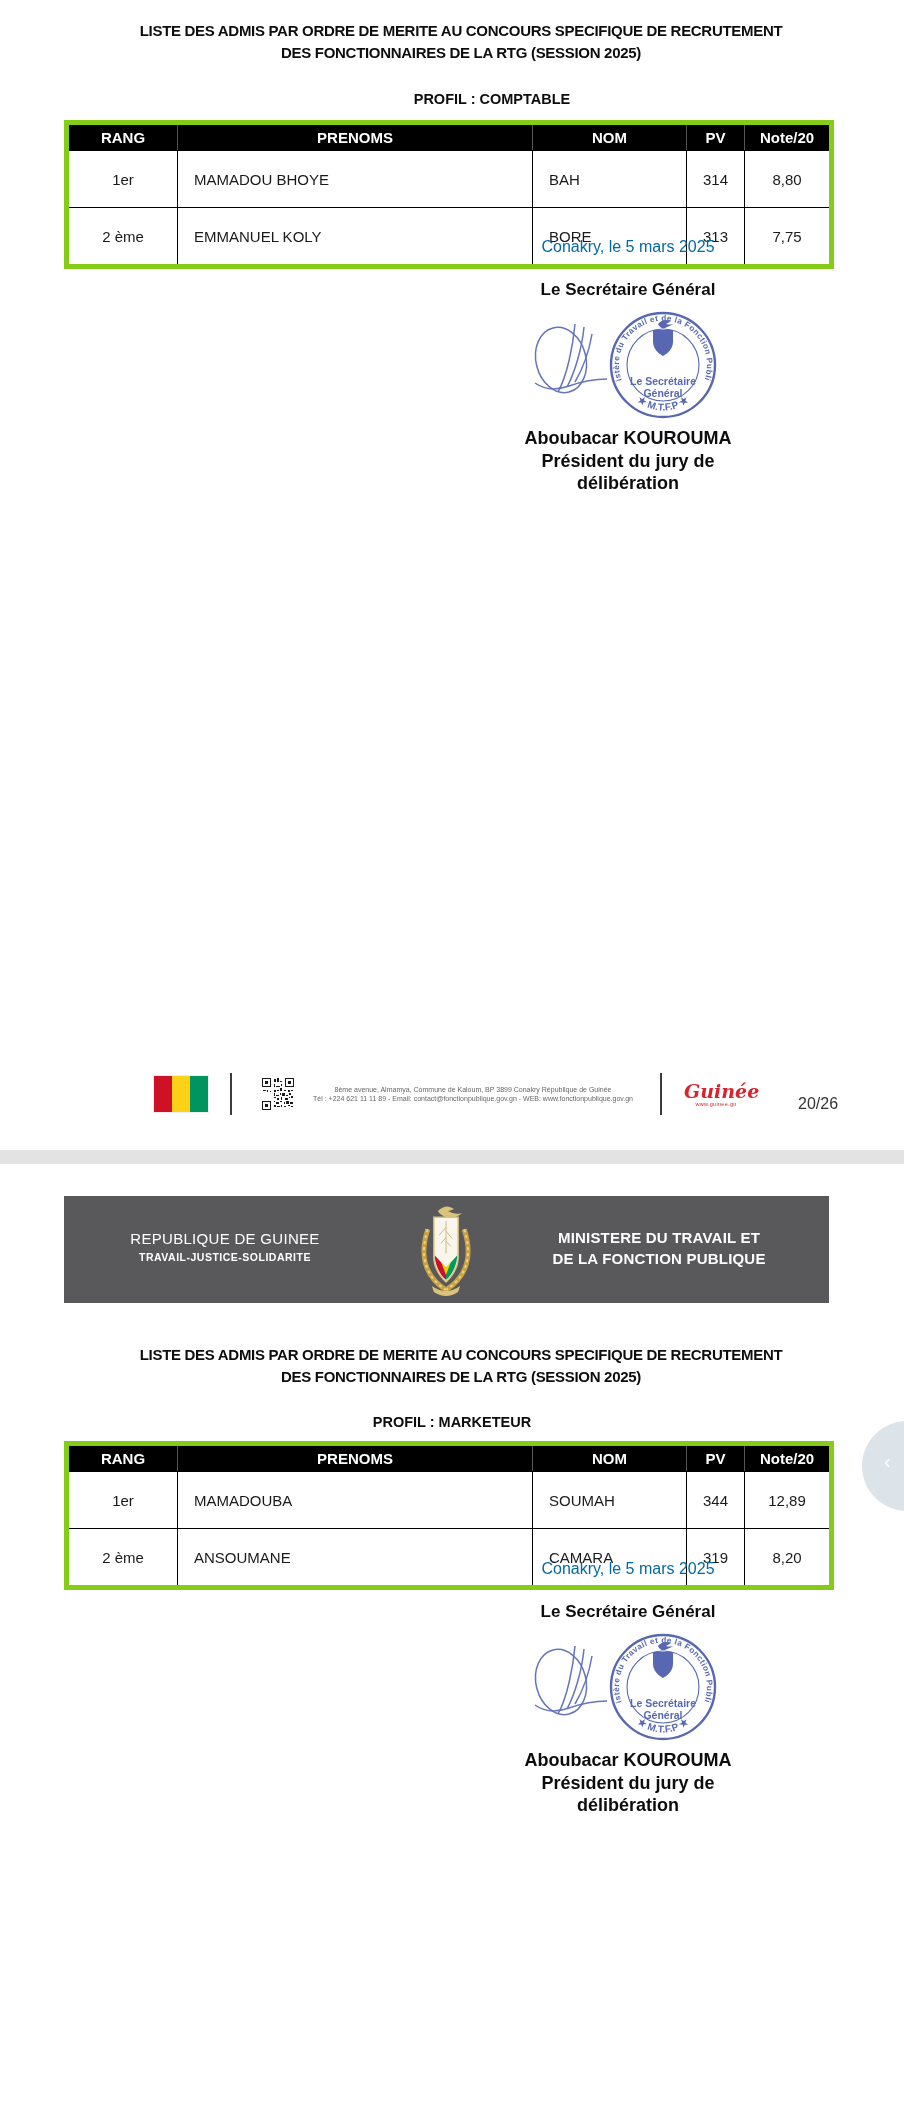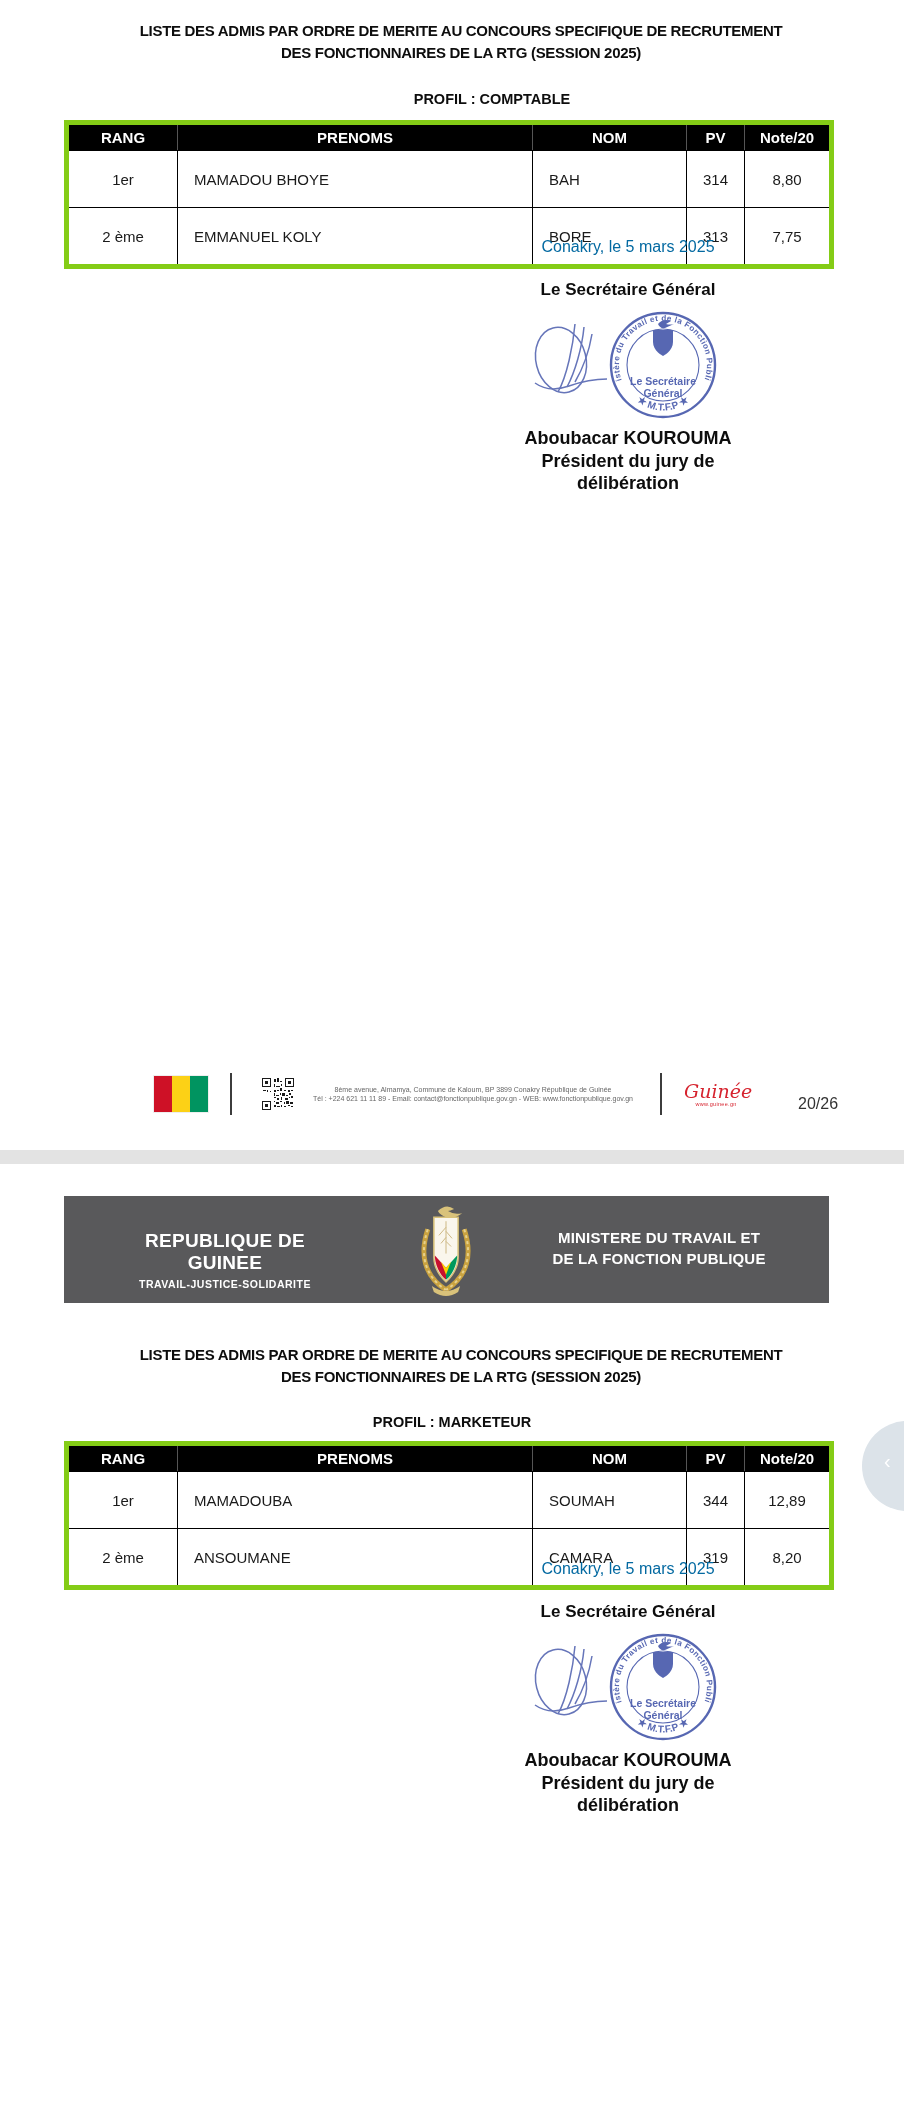--- a/index.html
+++ b/index.html
@@ -36,28 +36,28 @@
   .sig .name{margin-top:6px;font-size:18px;font-weight:bold;height:22px;color:#0d0d0d;}
   .sig .role{font-size:18px;font-weight:bold;line-height:22px;color:#0d0d0d;}
 
   .pfooter{position:absolute;left:64px;top:1066px;width:800px;height:56px;display:flex;align-items:center;}
   .flag{width:54px;height:36px;display:flex;margin-left:90px;box-shadow:0 0 0 1px #eee;}
   .flag div{flex:1;}
   .vdiv{width:2px;height:42px;background:#3c3c3c;margin-left:22px;}
   .qrwrap{margin-left:30px;width:32px;height:34px;}
   .addr{margin-left:14px;width:330px;text-align:center;font-size:7px;line-height:9px;color:#666;}
   .glogo{margin-left:22px;width:64px;text-align:center;}
-  .gtxt{font-family:"DejaVu Serif",serif;font-style:italic;font-weight:normal;font-size:19px;
+  .gtxt{font-family:"DejaVu Serif",serif;font-style:italic;font-weight:bold;font-size:19px;
         line-height:19px;color:#d6232e;}
   .gsub{font-size:5.5px;color:#d6232e;letter-spacing:0.3px;}
   .pageno{margin-left:50px;font-size:16px;color:#333;margin-top:20px;}
 
   .banner{position:absolute;left:64px;top:32px;width:765px;height:107px;background:#59595b;color:#fff;}
   .b-left{position:absolute;left:46px;top:34px;width:230px;text-align:center;}
-  .b-left .l1{font-size:19px;font-weight:bold;letter-spacing:0.3px;}
+  .b-left .l1{font-size:15px;font-weight:normal;letter-spacing:0.3px;}
   .b-left .l2{font-size:10.5px;font-weight:bold;letter-spacing:0.5px;margin-top:4px;}
   .b-right{position:absolute;left:480px;top:31px;width:230px;text-align:center;
            font-size:15px;font-weight:bold;line-height:21px;letter-spacing:0.2px;}
   .crest{position:absolute;left:352px;top:5px;}
 
   .fab{position:absolute;left:862px;top:1421px;width:90px;height:90px;border-radius:50%;
        background:#dce3e9;}
   .fab span{position:absolute;left:22px;top:30px;color:#fff;font-size:20px;line-height:20px;}
 </style>
 </head>

